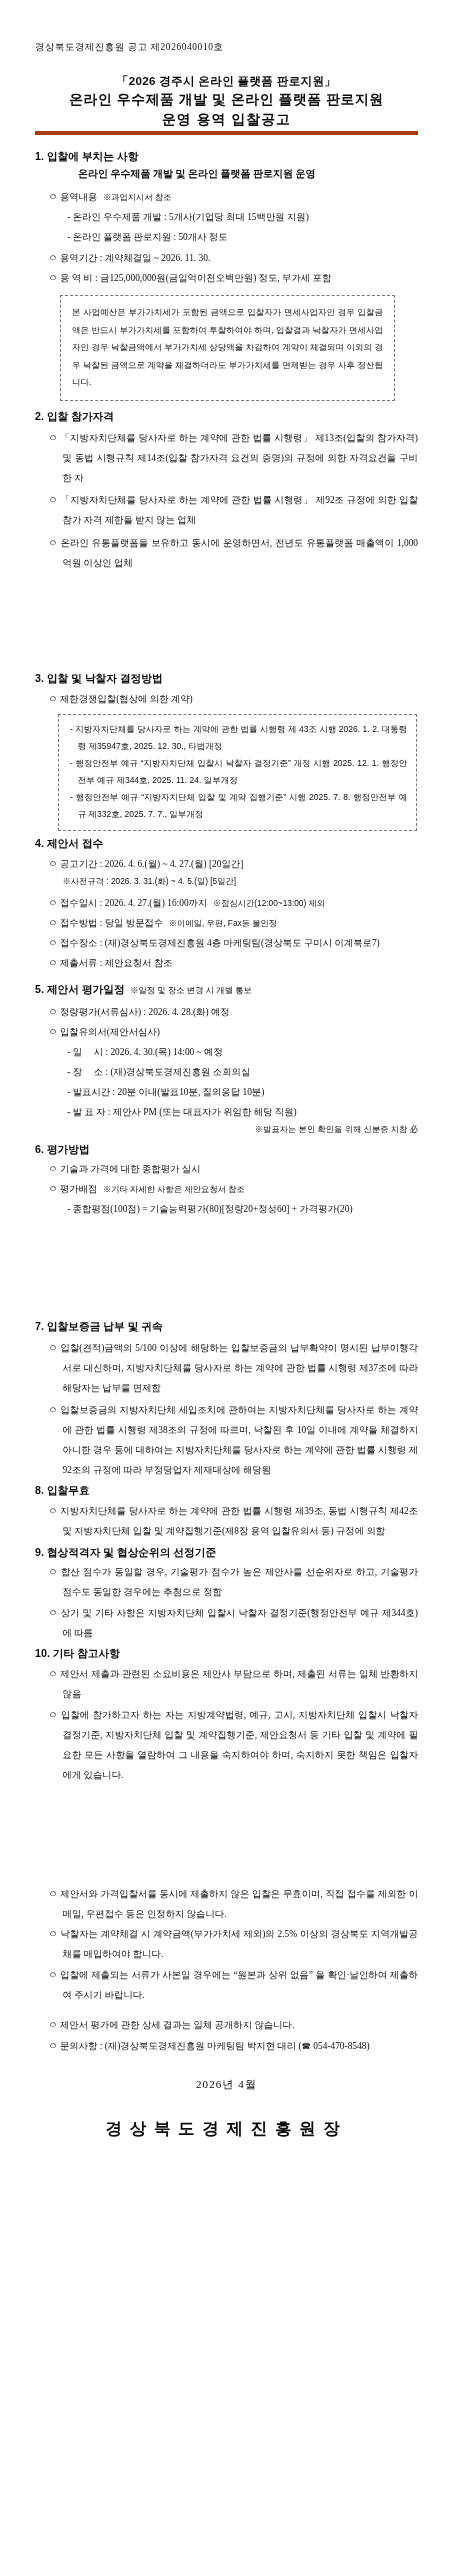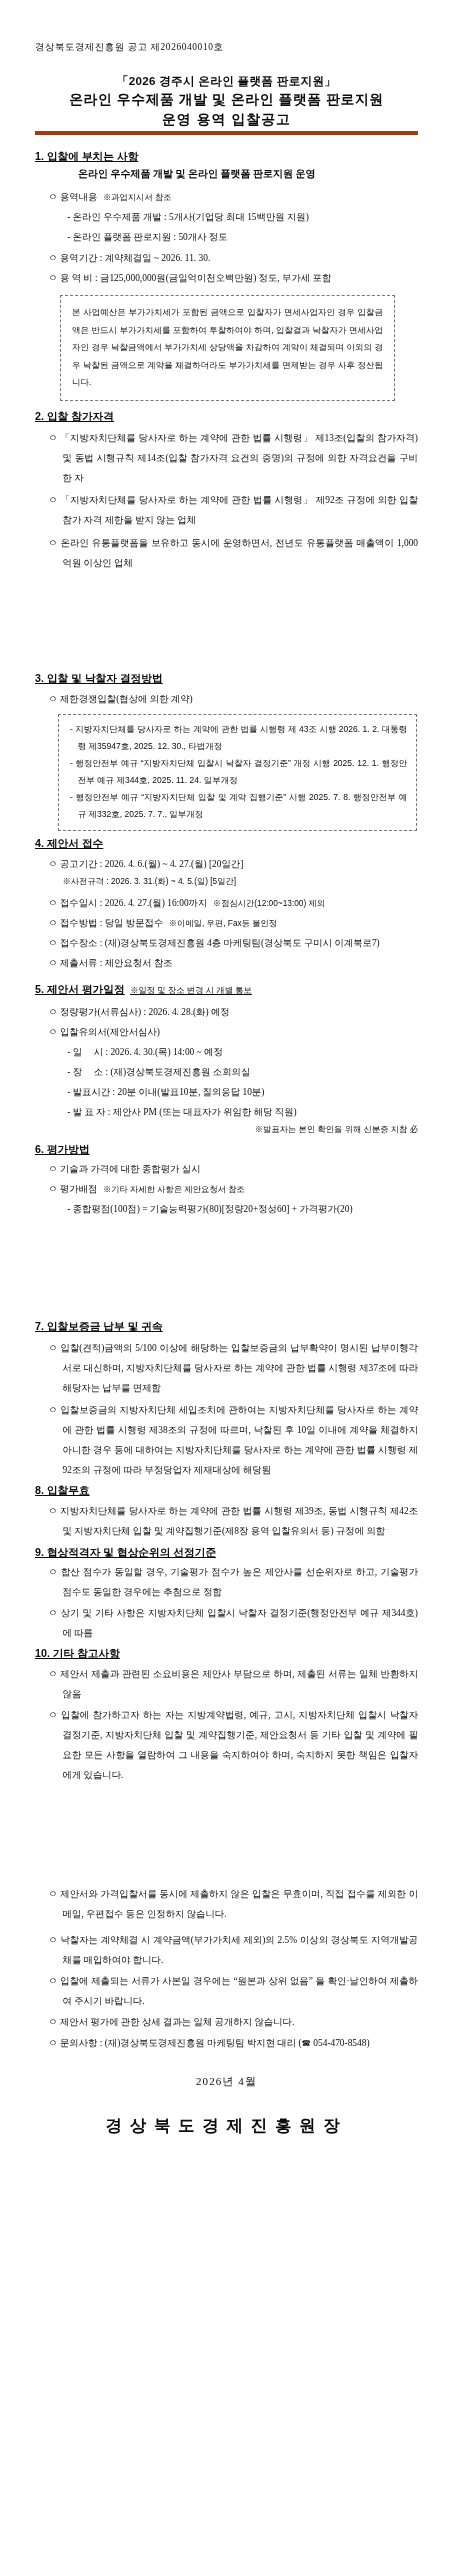--- a/index.html
+++ b/index.html
@@ -9,21 +9,21 @@
     font-family:"Liberation Serif", serif;
     color:#0b0b0b;
   }
   .content { padding:0 37px 0 35px; }
   .notice-no { margin-top:41px; font-size:9.4px; line-height:13.2px; letter-spacing:0.6px; }
   .title-block { margin-top:16.5px; text-align:center; font-family:"Liberation Sans", sans-serif; font-weight:bold; }
   .t1 { font-size:11.6px; line-height:19px; letter-spacing:0.3px; }
   .t2 { font-size:13.8px; line-height:20px; letter-spacing:0.6px; }
   .t3 { font-size:13.8px; line-height:20px; letter-spacing:1.1px; }
   .rule { height:3.3px; margin-top:1.7px; }
-  .sec { font-family:"Liberation Sans", sans-serif; font-weight:bold; font-size:10.7px; line-height:16.5px;text-decoration:underline; }
+  .sec { font-family:"Liberation Sans", sans-serif; font-weight:bold; font-size:10.7px; line-height:16.5px; }
   .item { font-size:9.4px; line-height:20px; text-align:justify; padding-left:27.5px; text-indent:-14.3px; }
   .cont { font-size:10px; line-height:20px; padding-left:43px;font-weight:bold; }
   .dash { font-size:9.4px; line-height:20px; text-align:justify; padding-left:41px; text-indent:-8.8px; }
   .note { font-family:"Liberation Sans", sans-serif; font-size:8.3px; font-weight:normal; margin-left:5.5px; letter-spacing:0; }
   .note-line { font-family:"Liberation Sans", sans-serif; font-size:8.3px; line-height:15.4px; padding-left:27.5px; }
   .note-d { font-family:"Liberation Sans", sans-serif; font-size:8.3px; line-height:14.3px; padding-left:43px;text-align:right; }
   .box1 {
     margin:7.7px 0 0 25px; width:335px;
     border:0.6px dashed #777; padding:7.7px 11px;
     font-family:"Liberation Sans", sans-serif; font-size:8.5px; line-height:17.6px; text-align:justify;
@@ -104,22 +104,22 @@
 
   <div class="sec" style="margin-top:3.3px">9. 협상적격자 및 협상순위의 선정기준</div>
   <div class="item" style="margin-top:1.1px">ㅇ 합산 점수가 동일할 경우, 기술평가 점수가 높은 제안사를 선순위자로 하고, 기술평가 점수도 동일한 경우에는 추첨으로 정함</div>
   <div class="item" style="margin-top:1.1px">ㅇ 상기 및 기타 사항은 지방자치단체 입찰시 낙찰자 결정기준(행정안전부 예규 제344호)에 따름</div>
 
   <div class="sec" style="margin-top:2.2px">10. 기타 참고사항</div>
   <div class="item" style="margin-top:2.2px">ㅇ 제안서 제출과 관련된 소요비용은 제안사 부담으로 하며, 제출된 서류는 일체 반환하지 않음</div>
   <div class="item" style="margin-top:1.1px">ㅇ 입찰에 참가하고자 하는 자는 지방계약법령, 예규, 고시, 지방자치단체 입찰시 낙찰자 결정기준, 지방자치단체 입찰 및 계약집행기준, 제안요청서 등 기타 입찰 및 계약에 필요한 모든 사항을 열람하여 그 내용을 숙지하여야 하며, 숙지하지 못한 책임은 입찰자에게 있습니다.</div>
 
   <div class="item" style="margin-top:99px">ㅇ 제안서와 가격입찰서를 동시에 제출하지 않은 입찰은 무효이며, 직접 접수를 제외한 이메일, 우편접수 등은 인정하지 않습니다.</div>
-  <div class="item" style="margin-top:6px">ㅇ 낙찰자는 계약체결 시 계약금액(부가가치세 제외)의 2.5% 이상의 경상북도 지역개발공채를 매입하여야 합니다.</div>
+  <div class="item" style="margin-top:0">ㅇ 낙찰자는 계약체결 시 계약금액(부가가치세 제외)의 2.5% 이상의 경상북도 지역개발공채를 매입하여야 합니다.</div>
   <div class="item" style="margin-top:1.1px">ㅇ 입찰에 제출되는 서류가 사본일 경우에는 “원본과 상위 없음” 을 확인·날인하여 제출하여 주시기 바랍니다.</div>
-  <div class="item" style="margin-top:1px">ㅇ 제안서 평가에 관한 상세 결과는 일체 공개하지 않습니다.</div>
+  <div class="item" style="margin-top:10px">ㅇ 제안서 평가에 관한 상세 결과는 일체 공개하지 않습니다.</div>
   <div class="item" style="margin-top:1.1px"><span>ㅇ 문의사항 : (재)경상북도경제진흥원 마케팅팀 박지현 대리 (</span><span>☎</span><span> 054-470-8548)</span></div>
 
   <div class="date-line">2026년 4월</div>
   <div class="sig">경상북도경제진흥원장</div>
 
 </div>
 
 
 </body></html>

